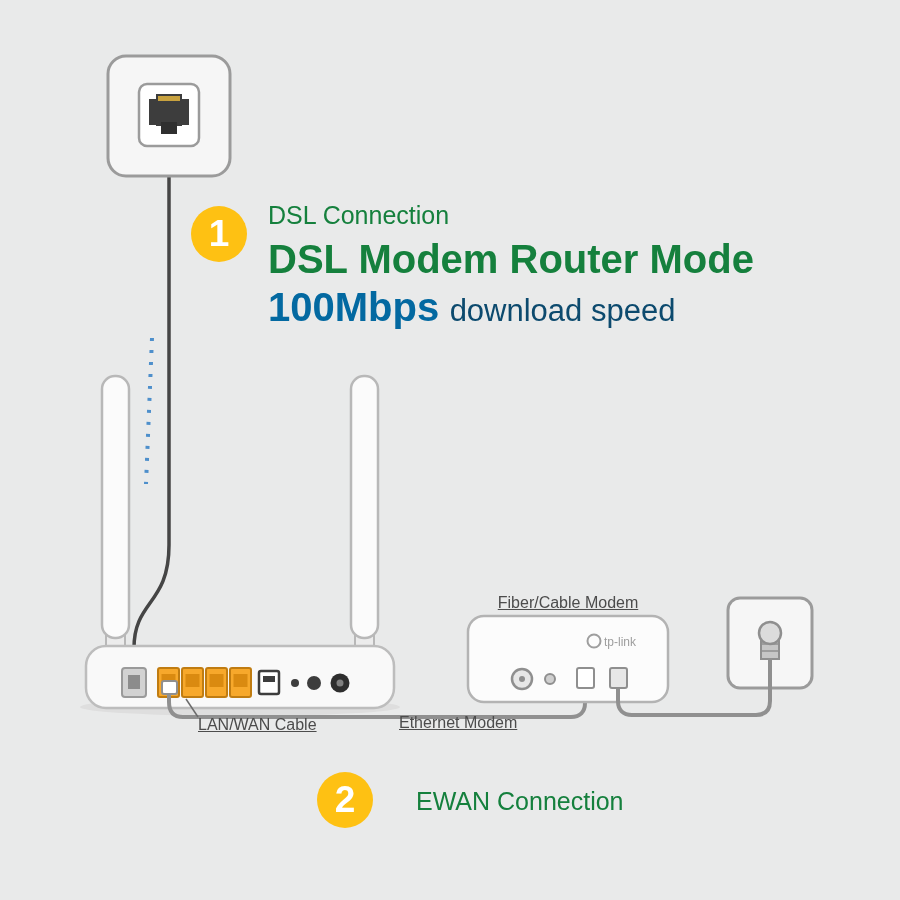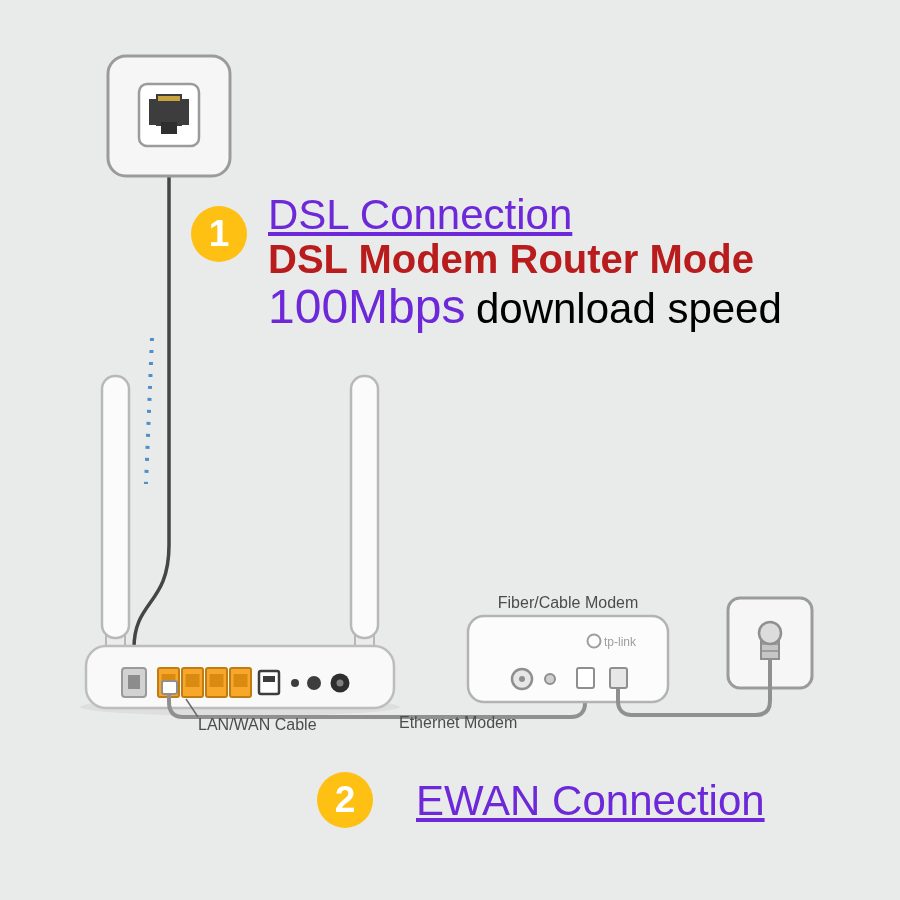--- a/index.html
+++ b/index.html
@@ -12,27 +12,27 @@
   .stage { position:relative; width:900px; height:900px; background:#e9eaea; }
   .stage > svg { position:absolute; left:0; top:0; }
 
   .badge {
     position:absolute; width:56px; height:56px; border-radius:50%;
     background:#fec113; color:#ffffff;
     font-size:37px; font-weight:bold;
     display:flex; align-items:center; justify-content:center;
   }
   .step-text { position:absolute; color:#23a6a1; }
-  .step-title { font-size:42px; line-height:38px; color:#6d28d9;text-decoration:underline; }
-  .step-sub   { font-size:40px; line-height:46px; font-weight:bold; color:#b91c1c; margin-top:2px; }
+  .step-title { font-size:25px; line-height:38px; color:#15803d; }
+  .step-sub   { font-size:40px; line-height:46px; font-weight:bold; color:#15803d; margin-top:2px; }
   .speed-line { margin-top:2px; line-height:46px; }
-  .speed      { font-size:48px; font-weight:normal; color:#6d28d9; }
-  .speed-note { font-size:42px; font-weight:normal; color:#000000; margin-left:6px; }
+  .speed      { font-size:40px; font-weight:bold; color:#0369a1; }
+  .speed-note { font-size:31px; font-weight:normal; color:#0c4a6e; margin-left:6px; }
 
-  .small-label { position:absolute; font-size:16px; color:#4c4c4c; white-space:nowrap; }
+  .small-label { position:absolute; font-size:16px; color:#4c4c4c; white-space:nowrap;text-decoration:underline; }
   .modem-label { width:200px; text-align:center; }
 </style>
 </head>
 <body>
 
 <div class="stage">
 
   <svg width="900" height="900" viewBox="0 0 900 900">
 
     <path d="M169 132 L169 545 C169 605 134 600 134 648 L134 674" fill="none" stroke="#454545" stroke-width="3.5"></path>

